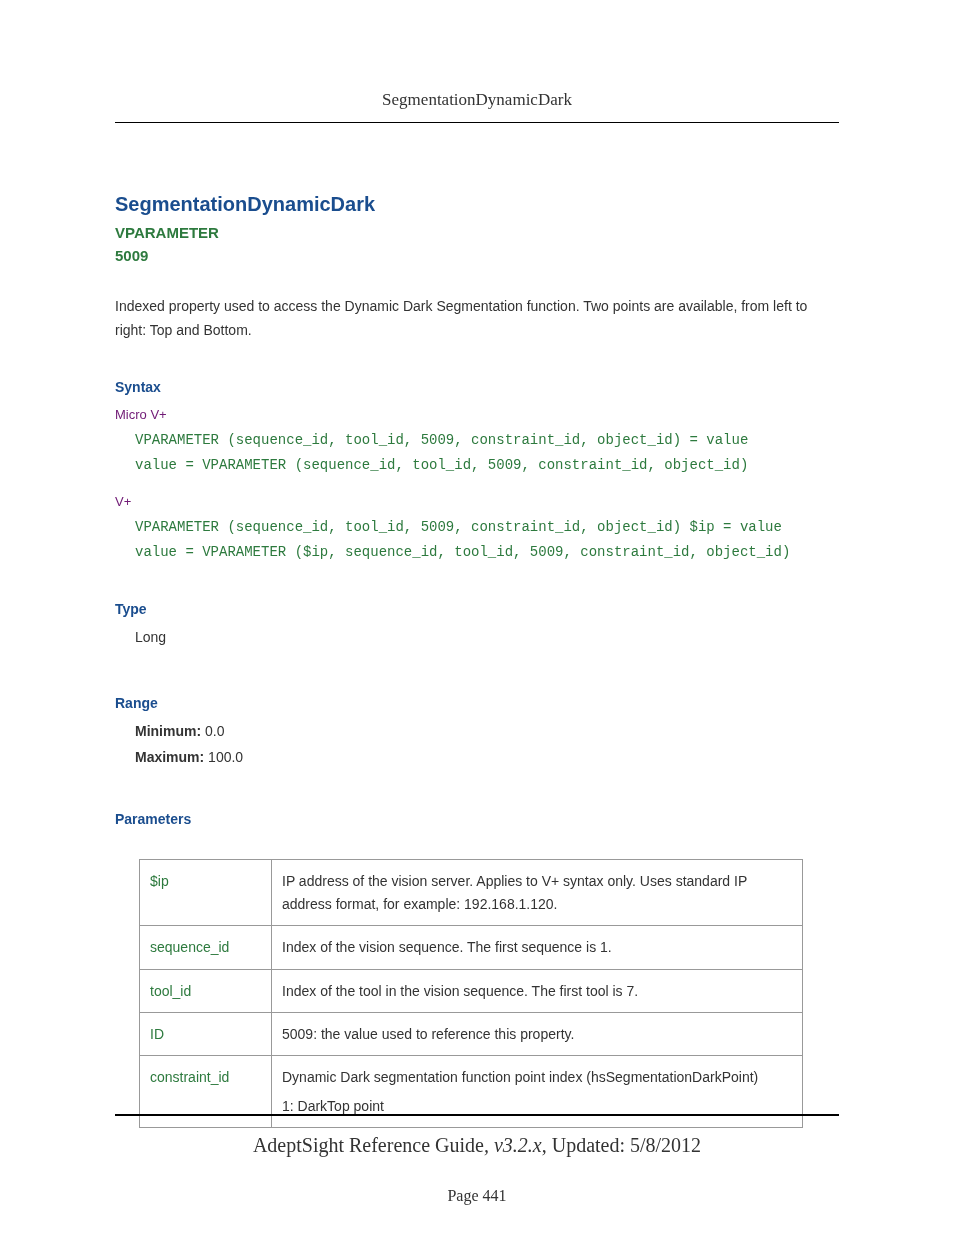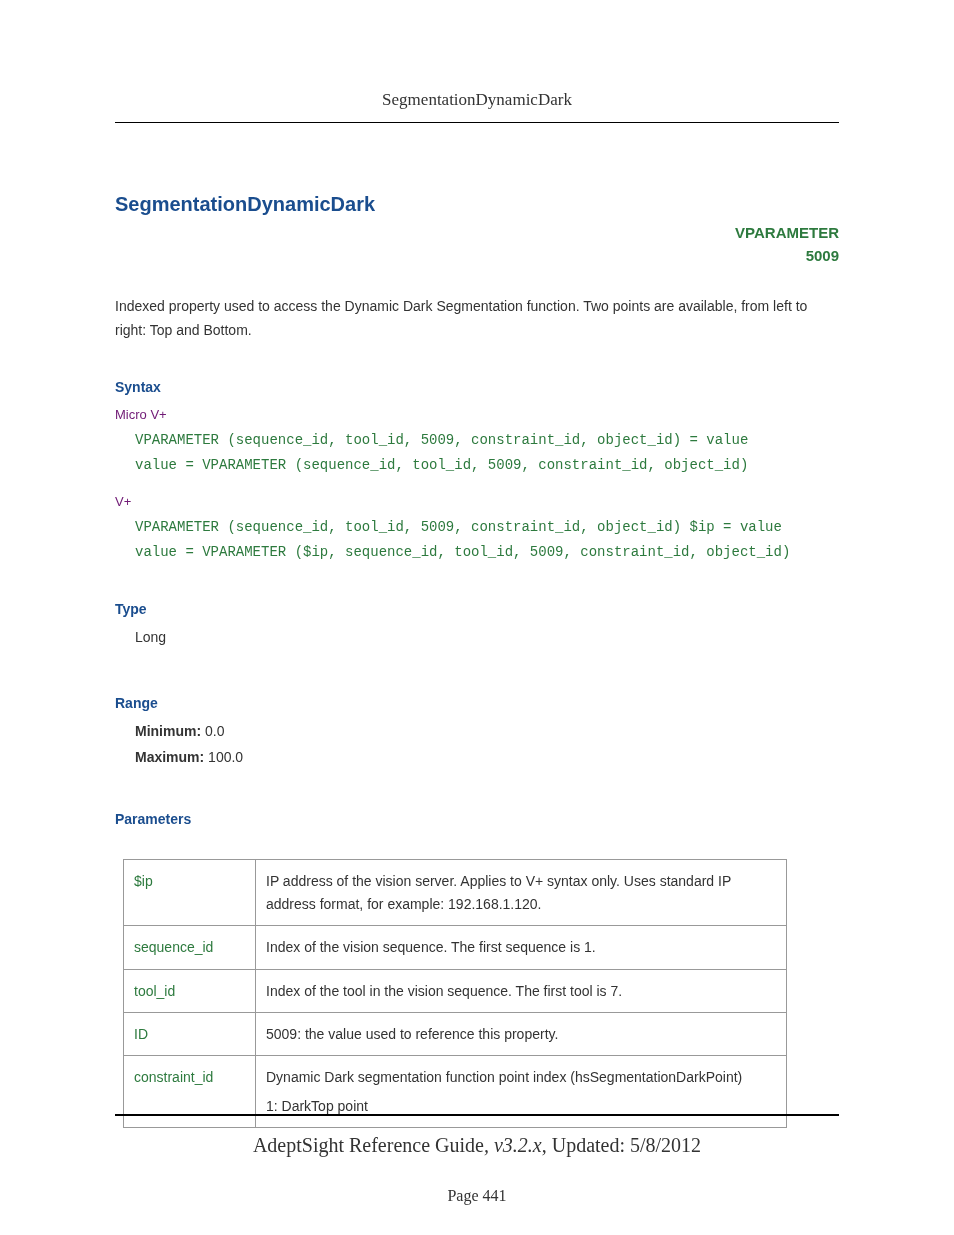--- a/index.html
+++ b/index.html
@@ -24,21 +24,21 @@
     border-bottom: 1.5px solid #000;
     margin-bottom: 70px;
   }
   .main-heading {
     font-size: 20px;
     font-weight: bold;
     color: #1a4d8e;
     margin-bottom: 6px;
   }
   .param-label {
-    text-align: right;
+    text-align: left;
     font-weight: bold;
     color: #2d7a3e;
     font-size: 15px;
     line-height: 1.5;
     margin-bottom: 28px;
   }
   .description {
     font-size: 14px;
     line-height: 1.7;
     margin-bottom: 36px;
@@ -74,21 +74,21 @@
   .range-block {
     padding-left: 20px;
     margin-bottom: 36px;
   }
   .range-row {
     font-size: 14px;
     margin-bottom: 10px;
   }
   .range-row b { font-weight: bold; }
   table.params {
-    margin-left: 8px;
+    margin-left: 24px;
     border-collapse: collapse;
     width: 664px;
   }
   table.params td {
     border: 1px solid #999;
     padding: 10px 10px;
     vertical-align: top;
     font-size: 14px;
     line-height: 1.6;
   }

